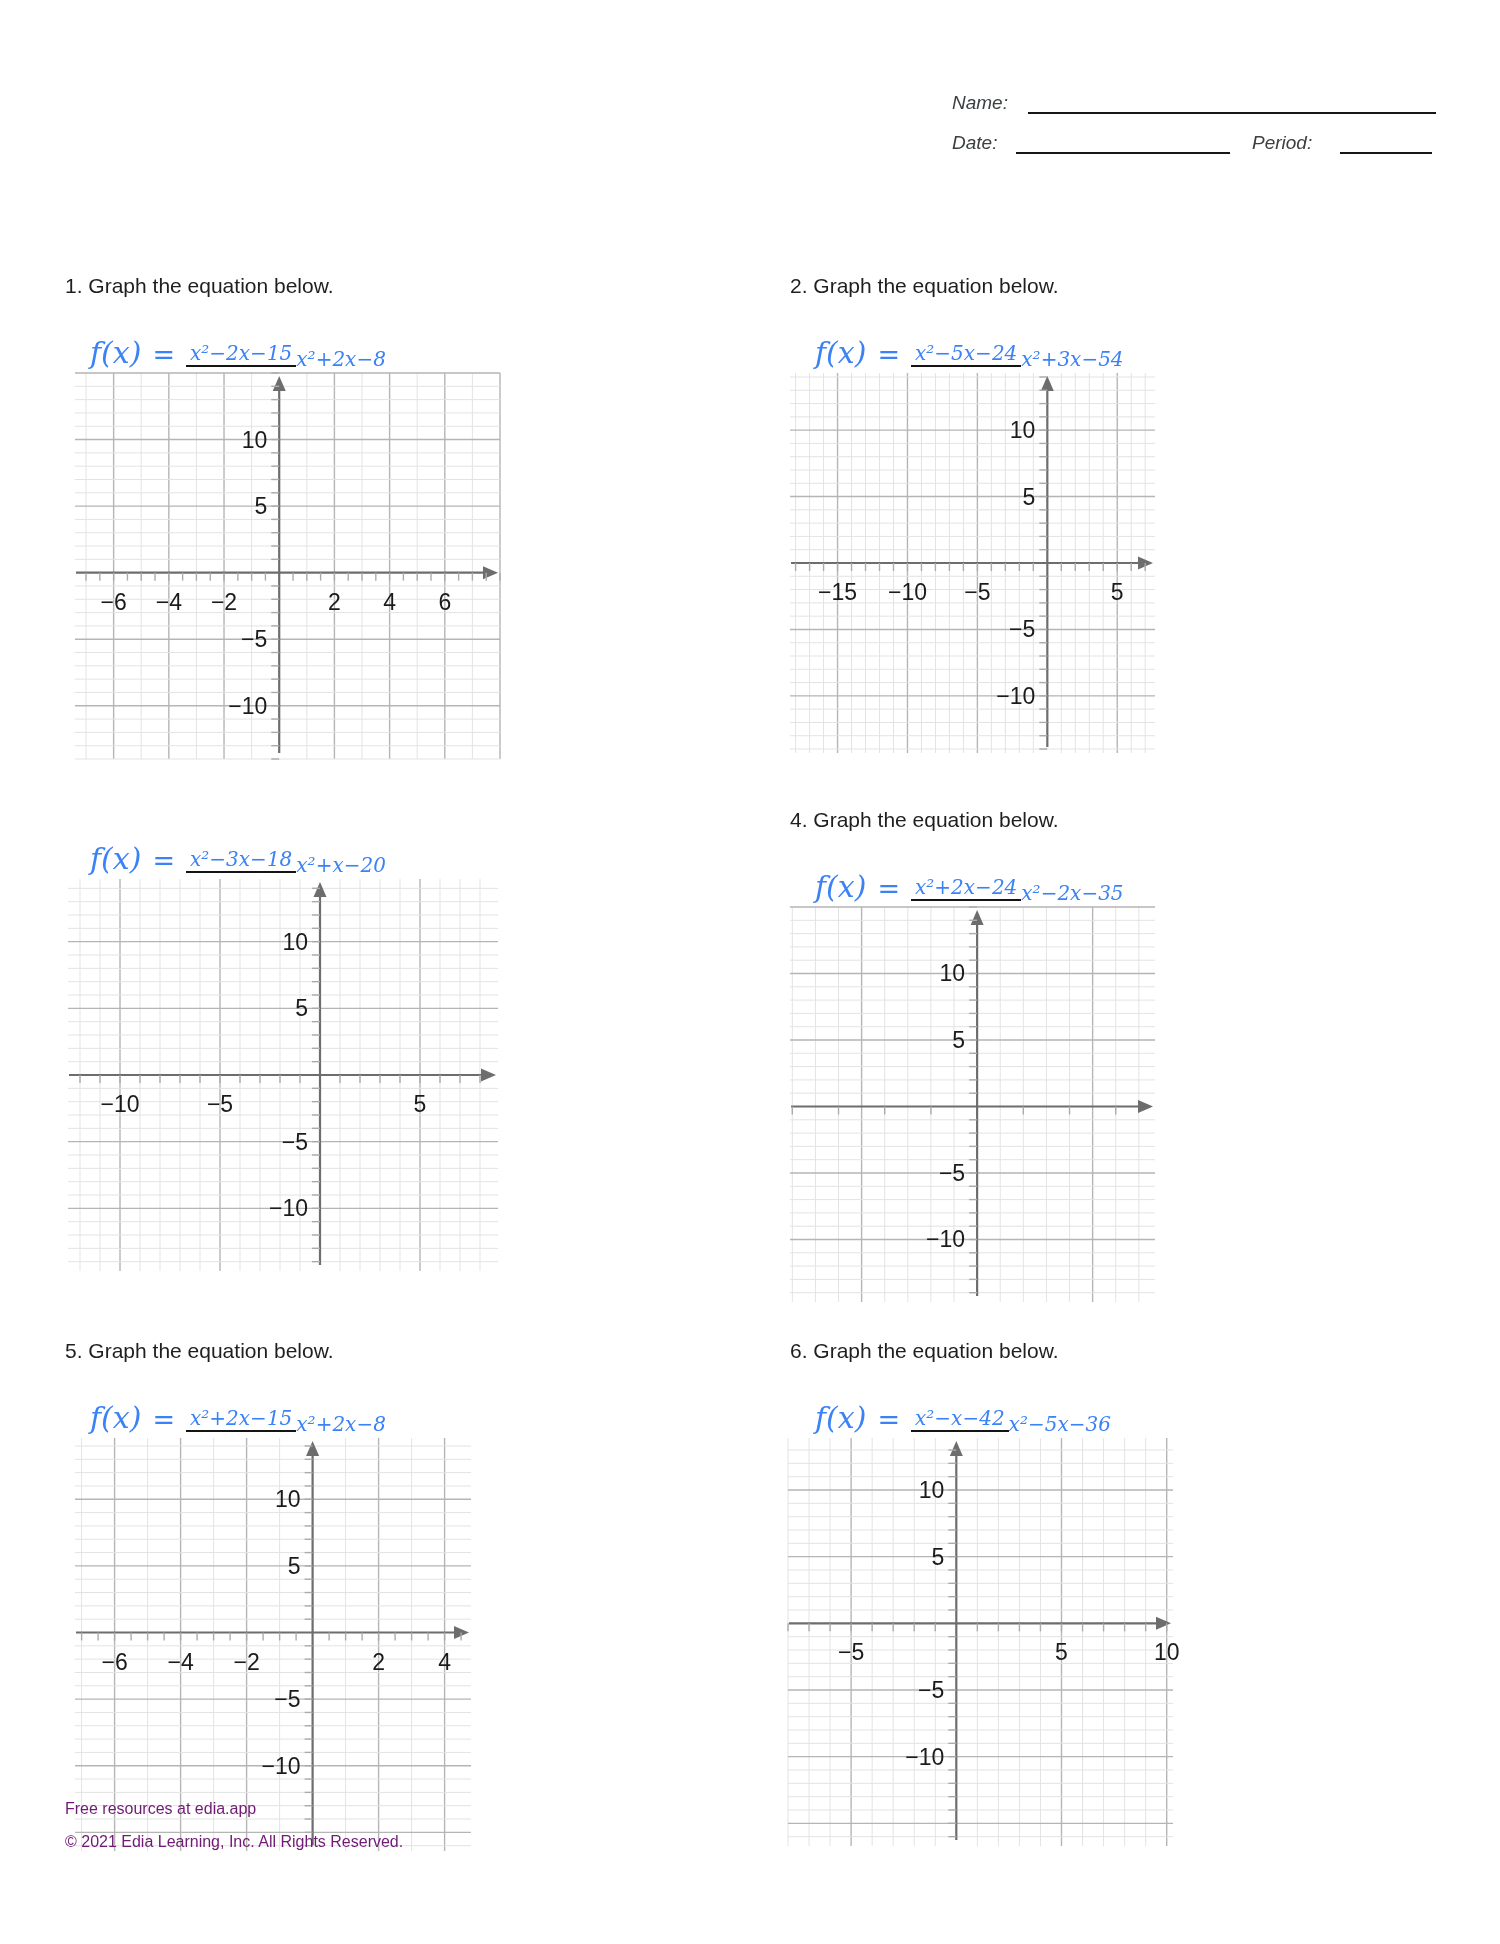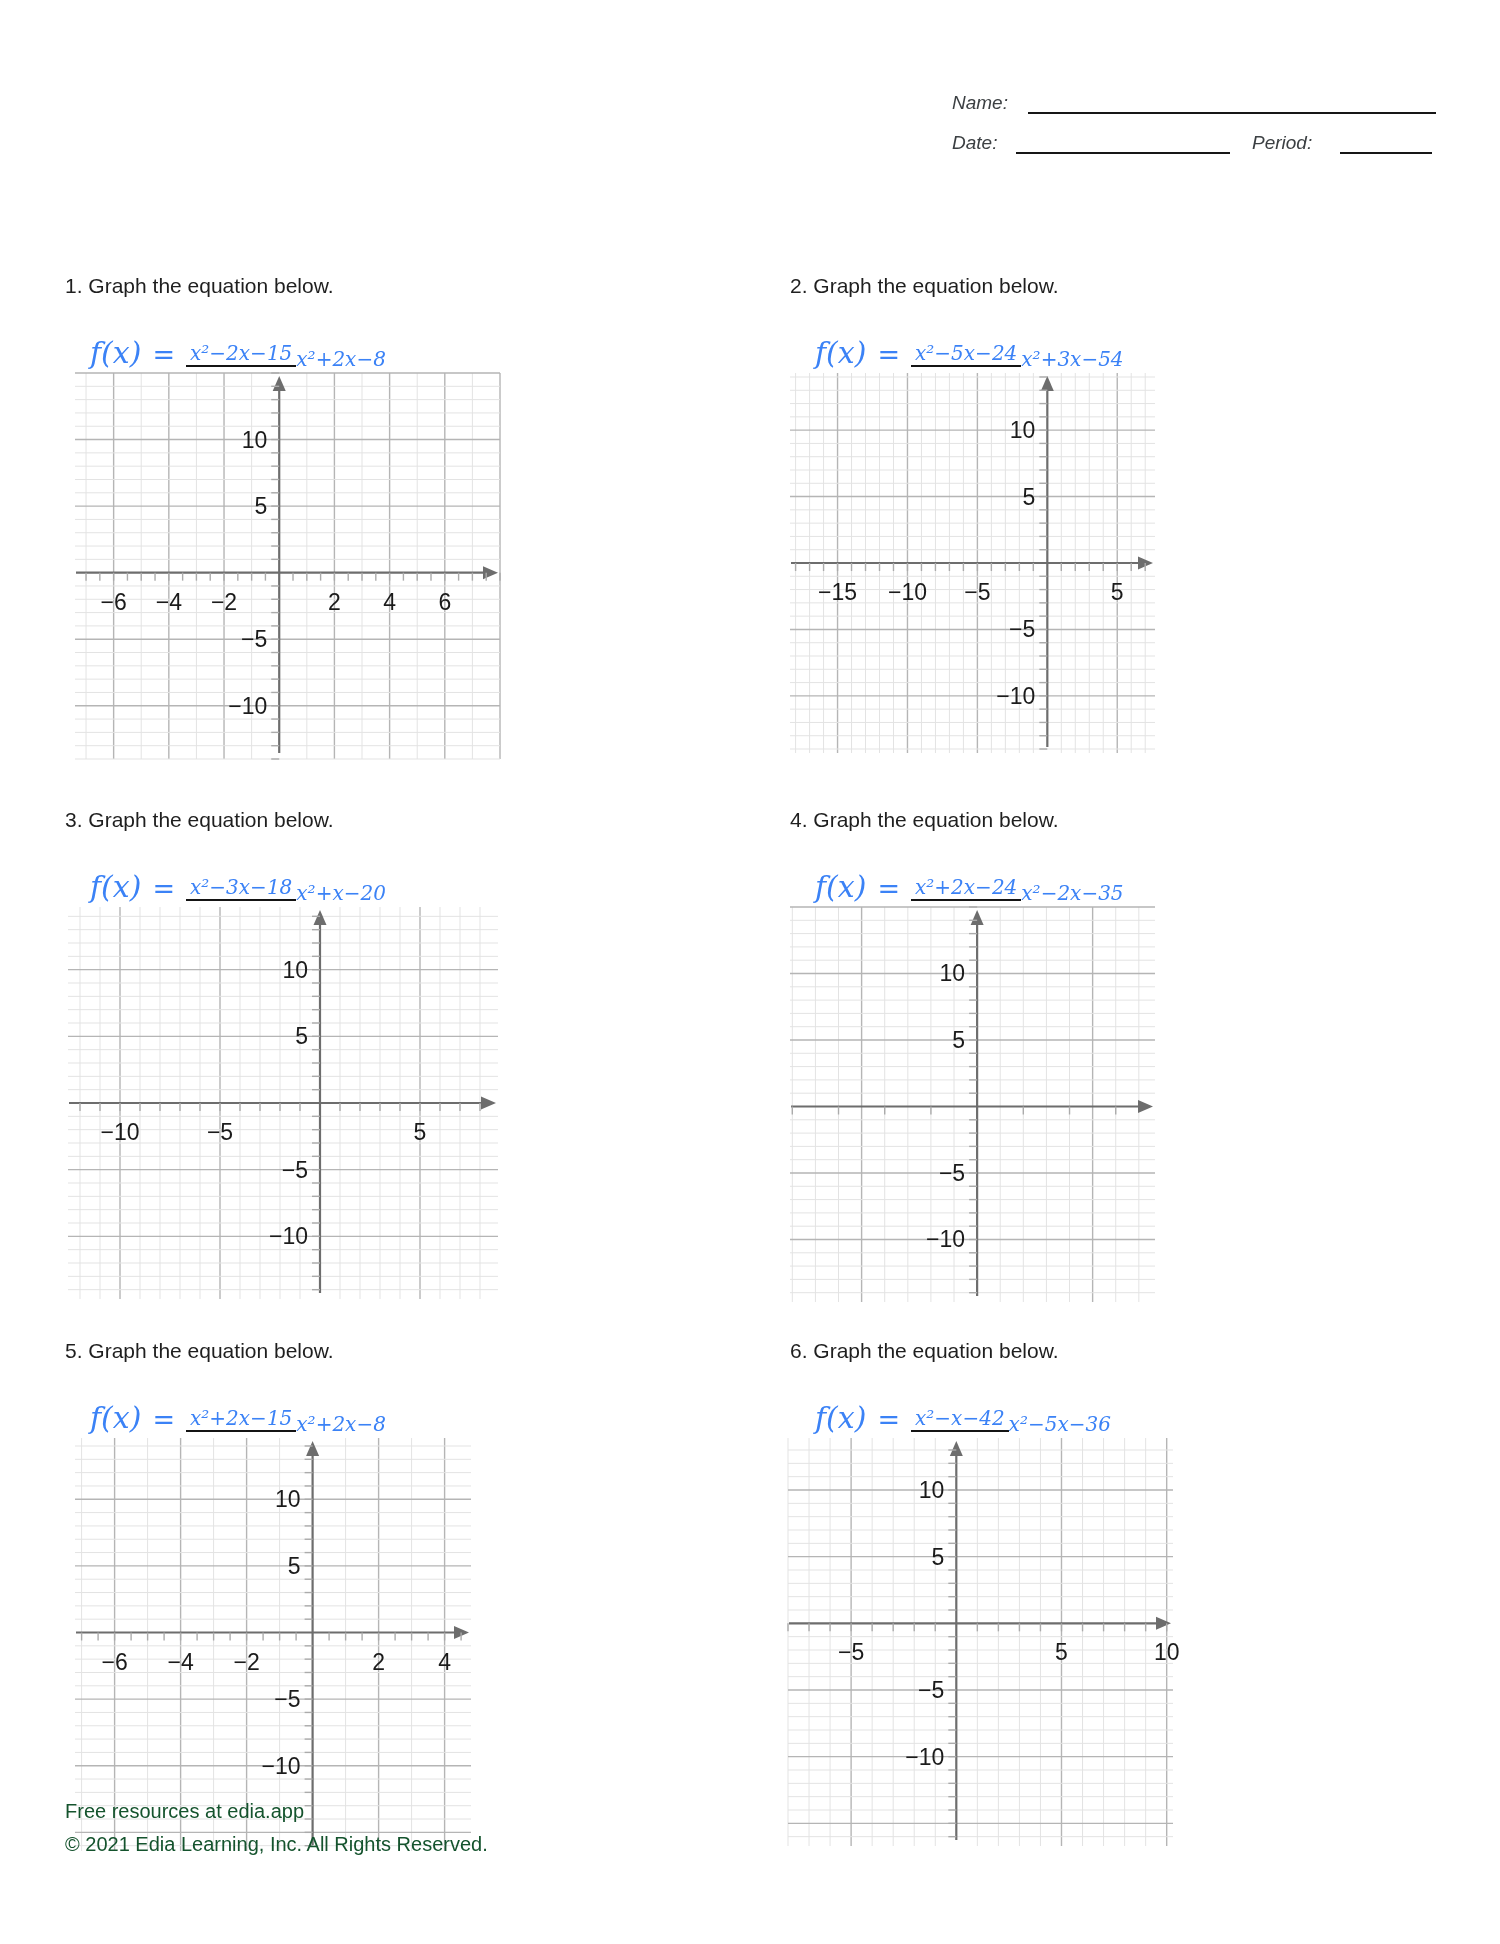--- a/index.html
+++ b/index.html
@@ -18,21 +18,21 @@
   .equation{display:flex;align-items:flex-end;gap:11px;margin:13px 0 3px 25px;height:57px;color:#3b82f6;}
   .eq-lhs{font-family:"DejaVu Serif",serif;font-style:italic;font-size:30px;}
   .eq-sign{font-family:"DejaVu Serif",serif;font-size:27px;}
   .frac{display:inline-flex;flex-direction:row;align-items:center;
         font-family:"DejaVu Serif",serif;font-style:italic;font-size:20px;line-height:1.12;}
   .frac .num{border-bottom:2px solid #141414;padding:0 4px 1px;}
   .frac .den{padding-top:9px;}
   svg.grid{display:block;overflow:visible;}
 
   
-  .footer{position:absolute;left:65px;font-size:20px;color:#14532d;z-index:5;}
+  .footer{position:absolute;left:65px;font-size:16px;color:#701a75;z-index:5;}
 </style>
 </head>
 <body>
 
 <div class="page">
 
 
   <div class="field-label" style="left:952px;top:92px;">Name:</div>
   <div class="blank-line" style="left:1028px;top:92px;width:408px;"></div>
   <div class="field-label" style="left:952px;top:132px;">Date:</div>
@@ -297,21 +297,20 @@
         <text x="187.39463601532566" y="227" text-anchor="middle" fill="#1b1b1b" font-family="&quot;Liberation Sans&quot;, sans-serif" font-size="23">−5</text>
         <text x="327.2413793103448" y="227" text-anchor="middle" fill="#1b1b1b" font-family="&quot;Liberation Sans&quot;, sans-serif" font-size="23">5</text>
         <text x="245.31800766283527" y="65.13286713286715" text-anchor="end" fill="#1b1b1b" font-family="&quot;Liberation Sans&quot;, sans-serif" font-size="23">10</text>
         <text x="245.31800766283527" y="131.56643356643357" text-anchor="end" fill="#1b1b1b" font-family="&quot;Liberation Sans&quot;, sans-serif" font-size="23">5</text>
         <text x="245.31800766283527" y="264.43356643356645" text-anchor="end" fill="#1b1b1b" font-family="&quot;Liberation Sans&quot;, sans-serif" font-size="23">−5</text>
         <text x="245.31800766283527" y="330.86713286713285" text-anchor="end" fill="#1b1b1b" font-family="&quot;Liberation Sans&quot;, sans-serif" font-size="23">−10</text>
       </svg>
   </div>
 
   <div class="problem" style="left:65px;top:806px;">
-    <div class="p-heading">3. Graph the equation below.</div>
     <div class="equation">
       <span class="eq-lhs">f(x)</span>
       <span class="eq-sign">=</span>
       <span class="frac">
         <span class="num">x²−3x−18</span>
         <span class="den">x²+x−20</span>
       </span>
     </div>
     <svg class="grid" width="430" height="392" style="margin-left:3px;">
         <line x1="11.999999999999993" y1="0" x2="11.999999999999993" y2="392" stroke="#e3e3e3" stroke-width="1"></line>

